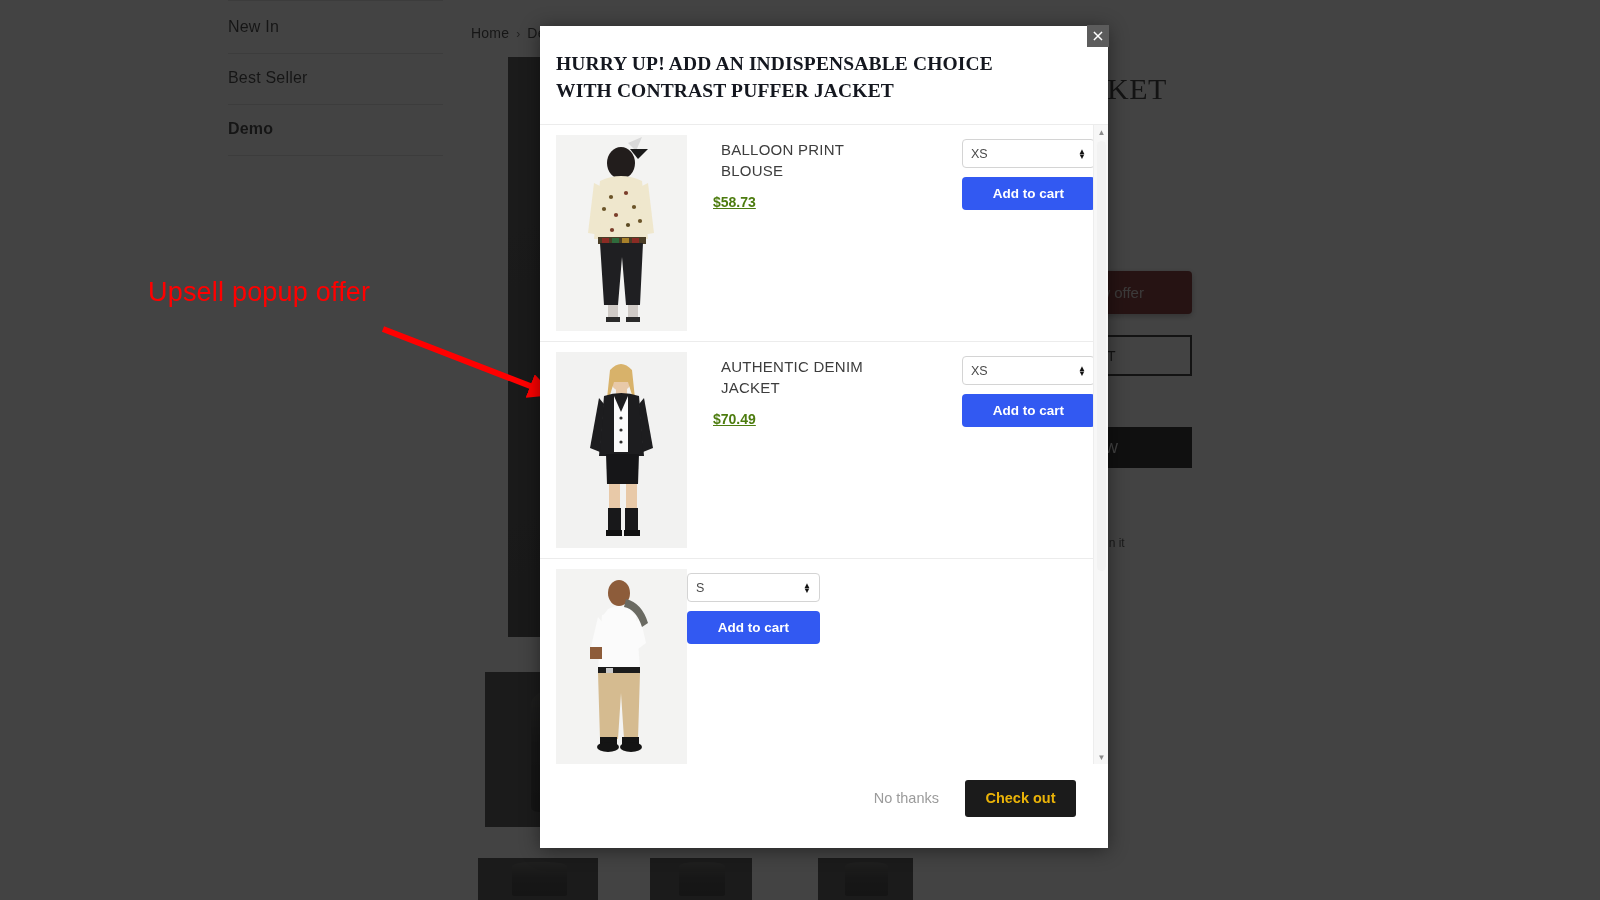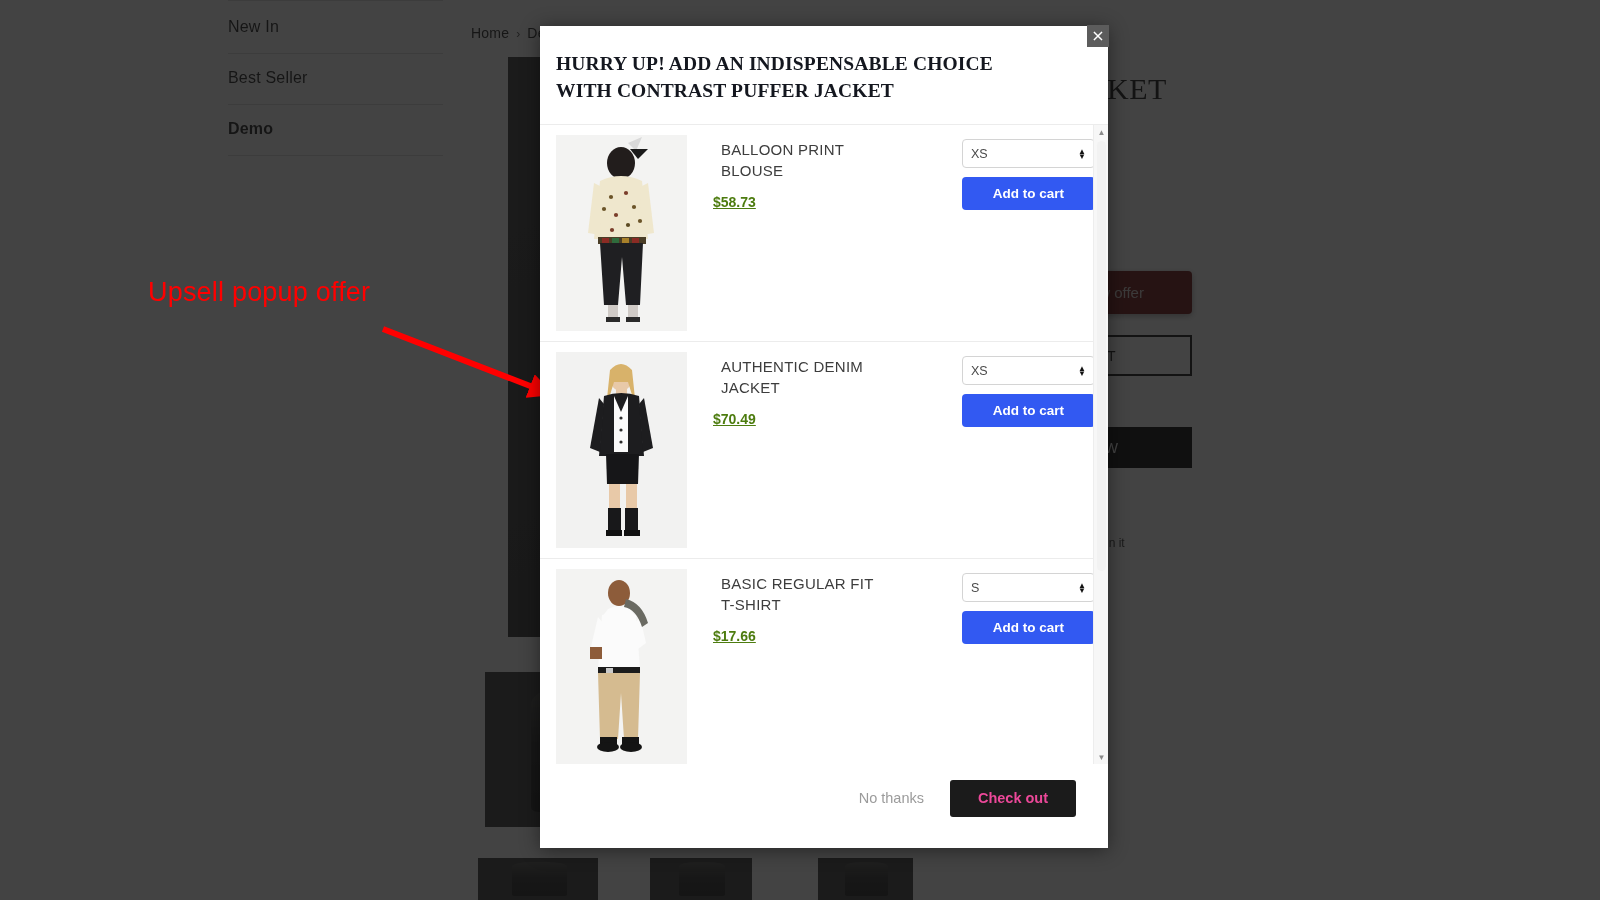--- a/index.html
+++ b/index.html
@@ -210,24 +210,24 @@
   #modal-footer {
     flex: 0 0 auto; height: 84px;
     background: #fff;
     display: flex; align-items: center; justify-content: flex-end;
     padding: 0 32px 16px 0;
   }
   #no-thanks-link {
     font-size: 14.5px; color: #9b9b9b; margin-right: 26px; cursor: pointer;
   }
   #checkout-btn {
-    background: #1b1b1b; color: #ec4899;
+    background: #1b1b1b; color: #eab308;
     font-size: 14.5px; font-weight: 700;
     border: none; border-radius: 3px;
-    width: 126px; height: 37px;
+    width: 111px; height: 37px;
     display: flex; align-items: center; justify-content: center;
     cursor: pointer;
   }
 </style>
 </head>
 <body>
 
 <div id="page-root">
 
   <div class="bg-sidebar">
@@ -393,24 +393,20 @@
             <rect x="34" y="78" width="12" height="12" fill="#8d5c3a"></rect>
             <rect x="42" y="98" width="42" height="7" fill="#1b1b1b"></rect>
             <rect x="50" y="99" width="7" height="5" fill="#c9c9c9"></rect>
             <path d="M42 104 L84 104 L82 170 L68 170 L65 124 L62 170 L44 170 Z" fill="#d5bb90"></path>
             <rect x="44" y="168" width="17" height="8" fill="#141414"></rect>
             <rect x="66" y="168" width="17" height="8" fill="#141414"></rect>
             <ellipse cx="52" cy="178" rx="11" ry="5" fill="#141414"></ellipse>
             <ellipse cx="75" cy="178" rx="11" ry="5" fill="#141414"></ellipse>
           </svg>
         </div>
-        <div class="product-info">
-          <div class="product-name">BASIC REGULAR FIT T-SHIRT</div>
-          <div class="product-price">$17.66</div>
-        </div>
         <div class="product-actions">
           <div class="variant-select">
             <span>S</span>
             <span class="spin">
               <span>▲</span>
                 <span>▼</span>
             </span>
           </div>
           <button class="add-to-cart-btn">
             <span>Add to cart</span>

